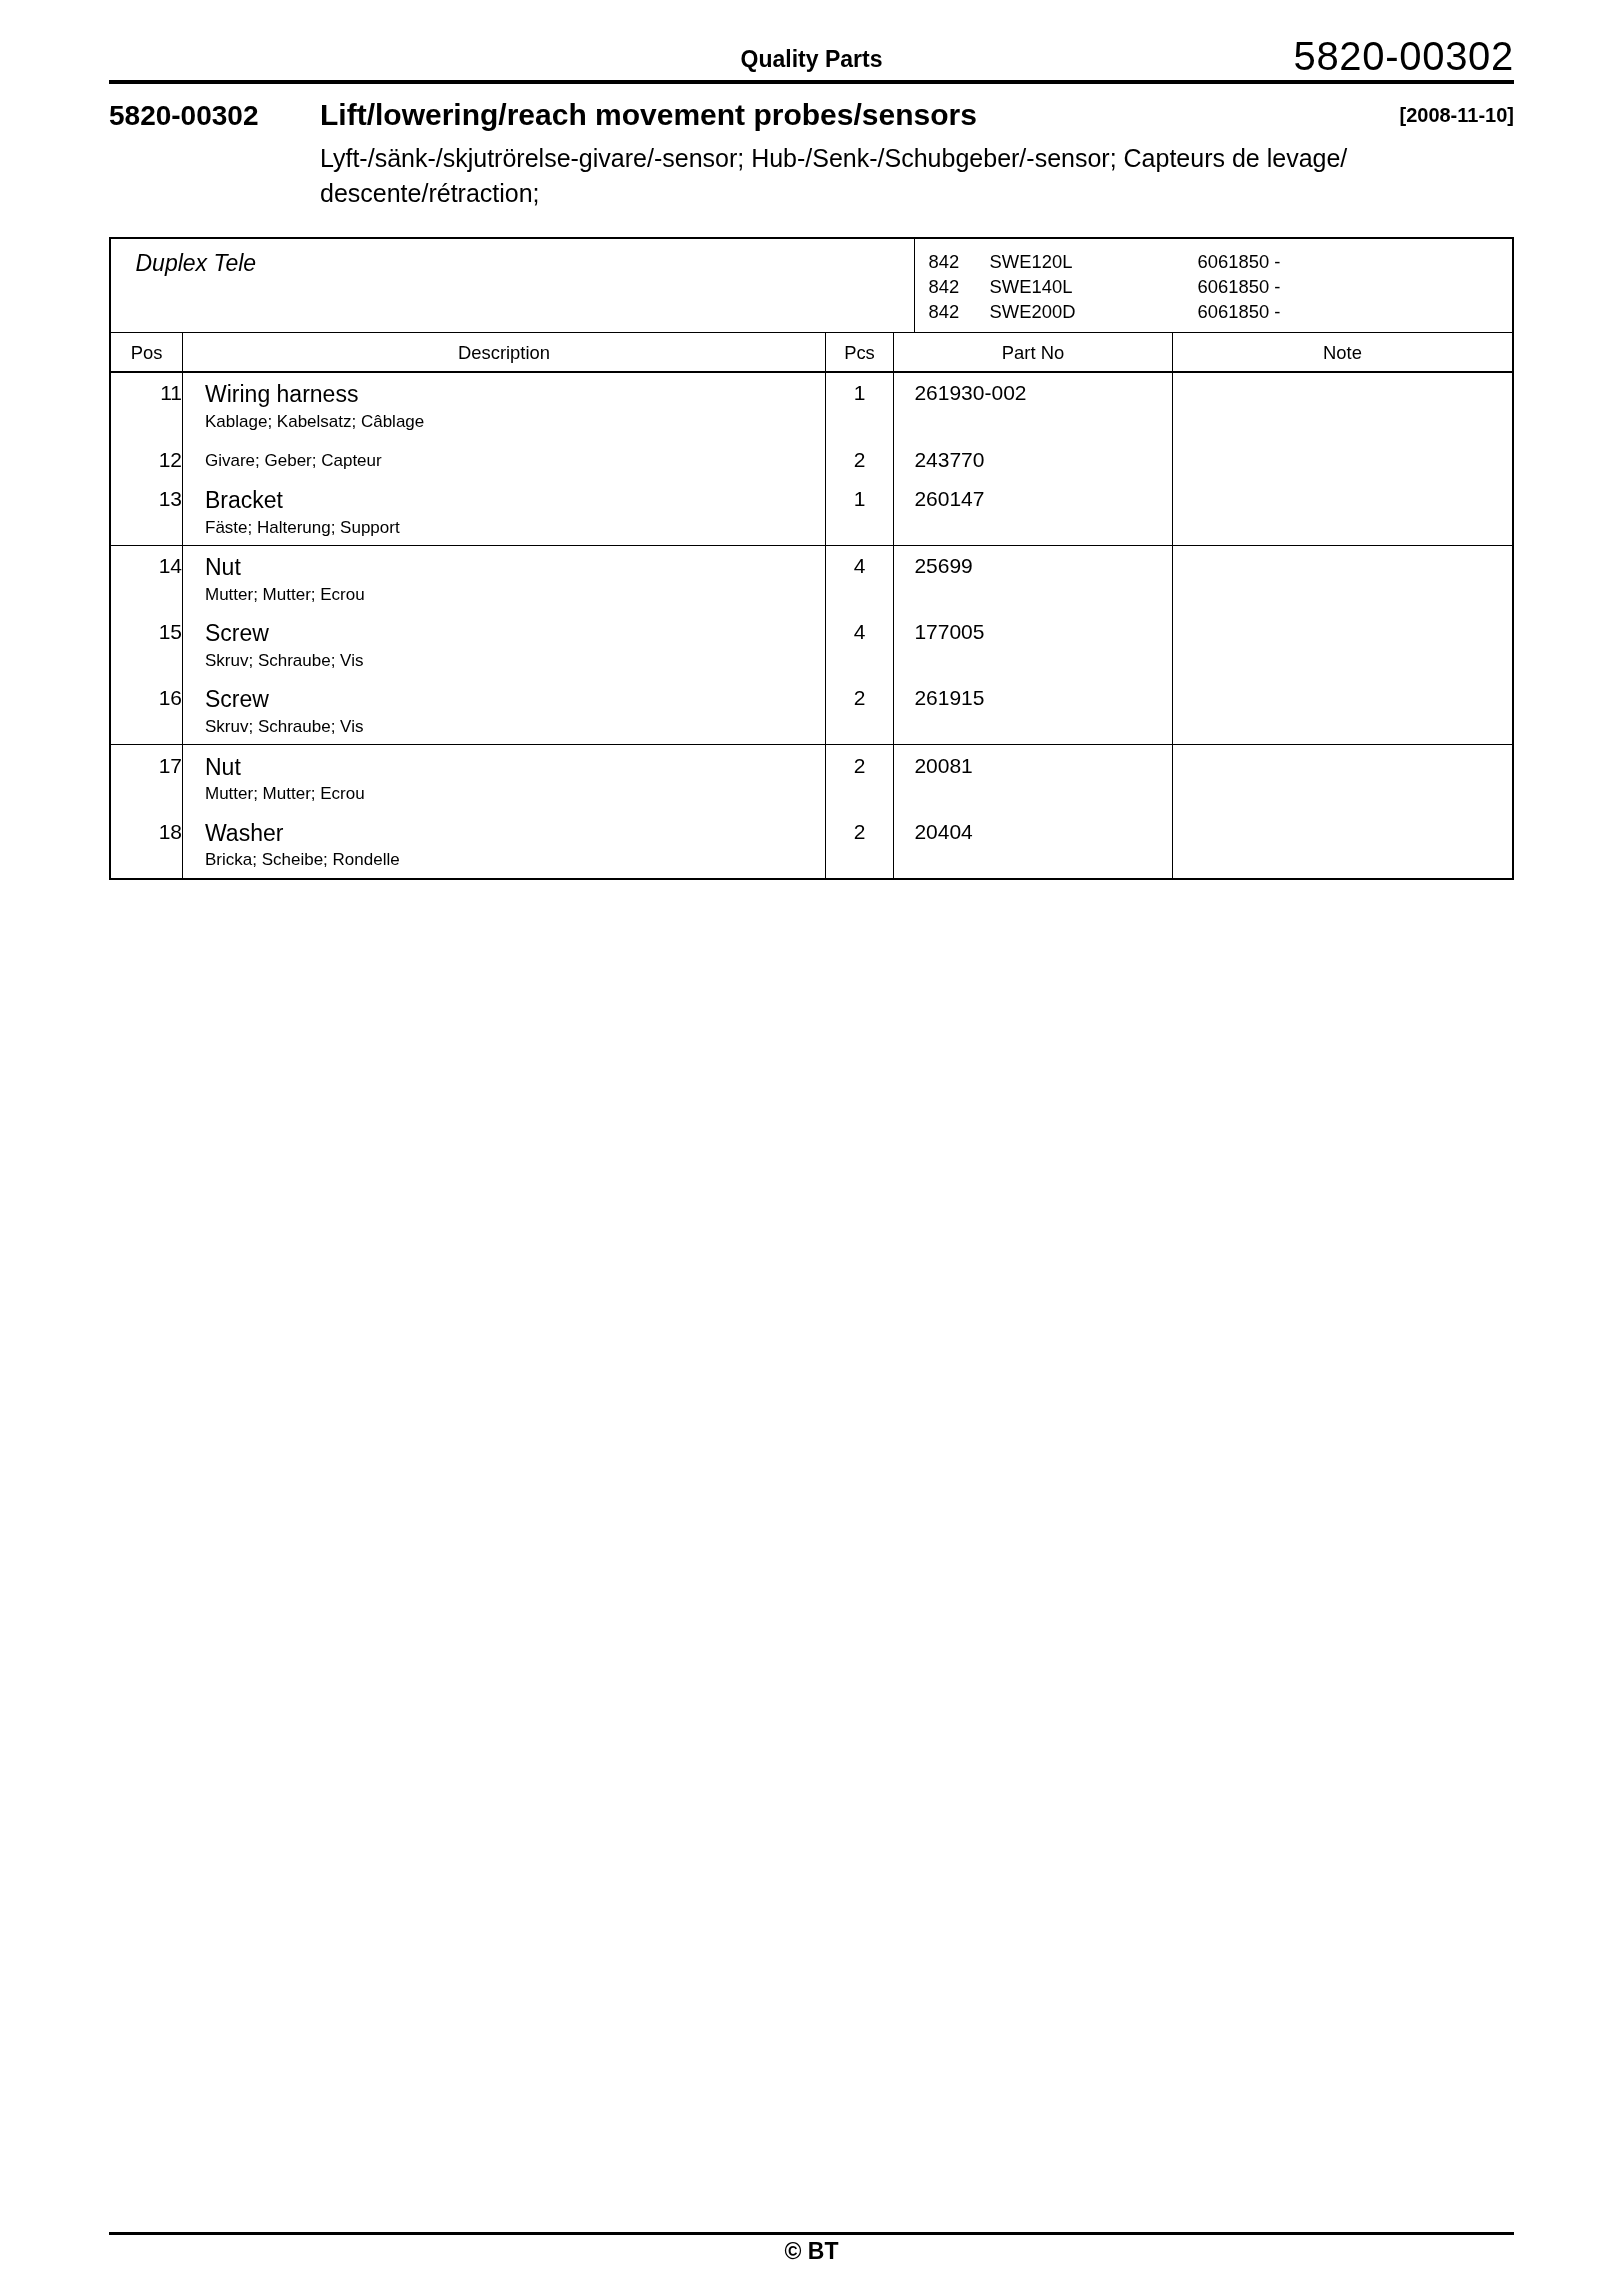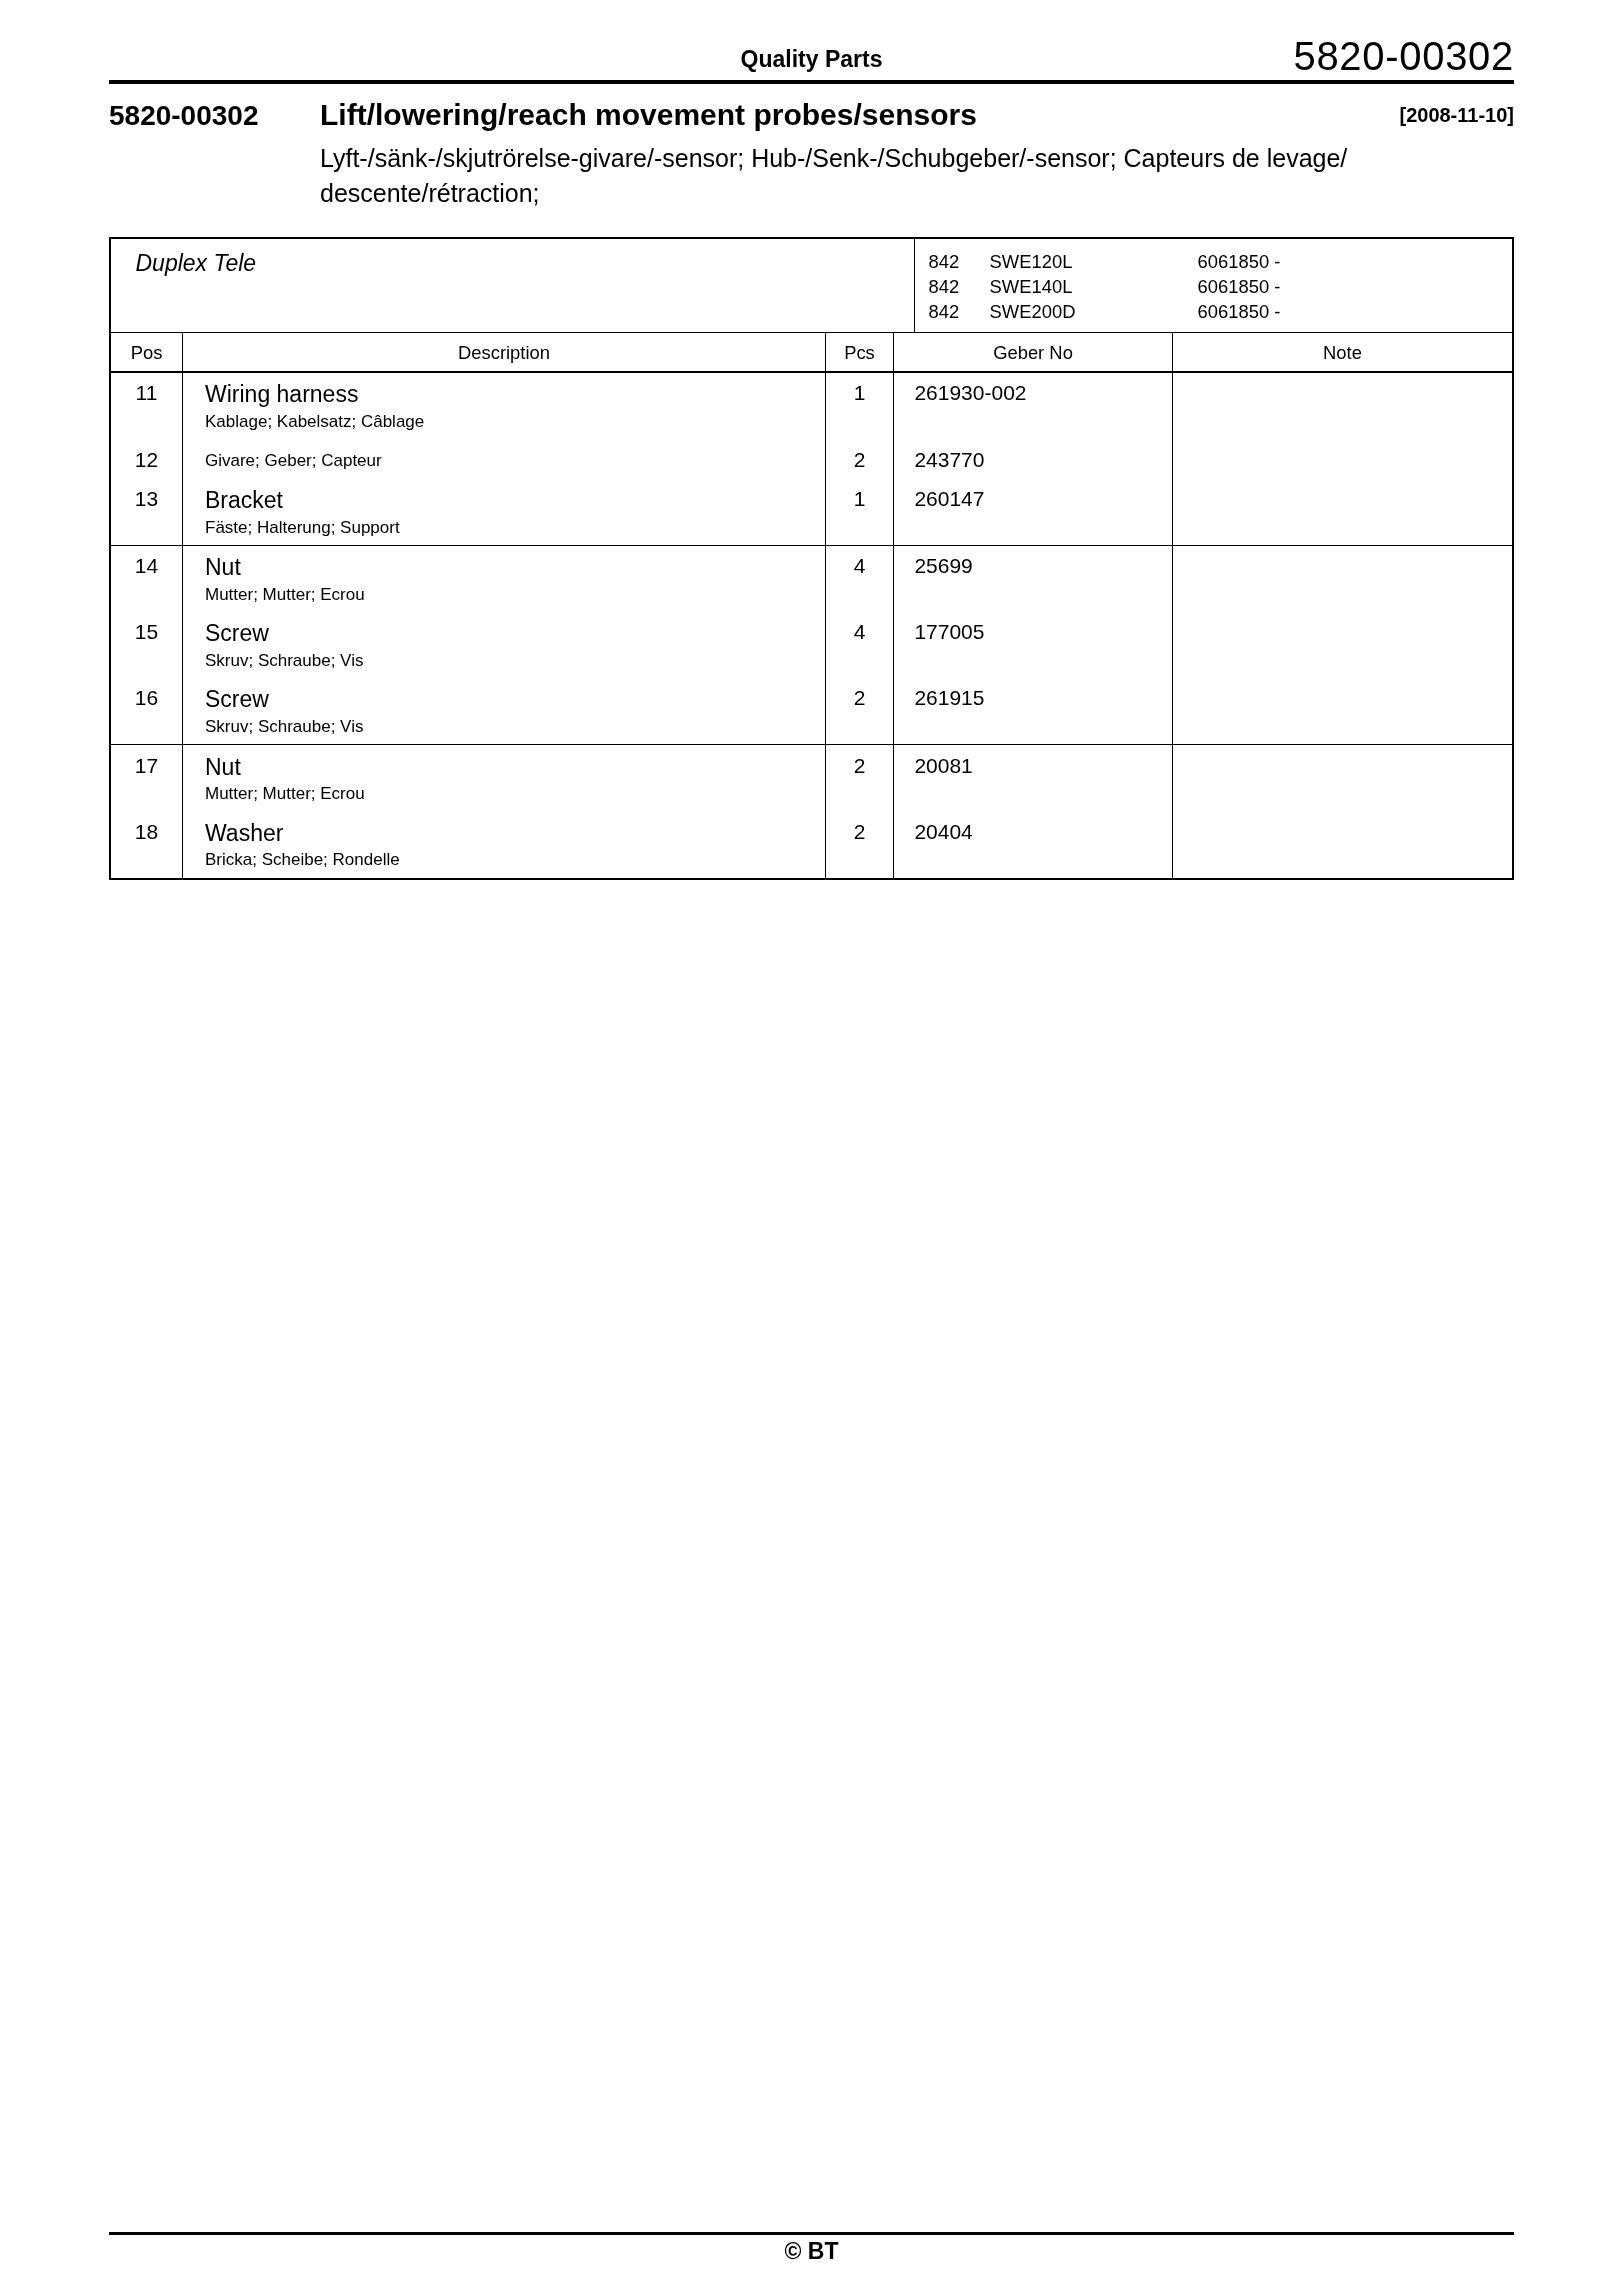--- a/index.html
+++ b/index.html
@@ -60,21 +60,21 @@
   .thead { border-bottom:2.7px double #000; }
   .thead .cell {
     font-size:18.4px; text-align:center;
     padding:8.9px 0 7.5px;
   }
 
   .group { border-bottom:1.4px solid #000; }
   .group:last-child { border-bottom:none; }
 
   .row .cell { padding-top:8.2px; padding-bottom:7.5px; }
-  .cell.pos  { text-align:center; font-size:21px; }
+  .cell.pos  { text-align:right; font-size:21px; }
   .cell.desc { padding-left:22px; }
   .desc-main { font-size:23px; }
   .desc-sub  { font-size:17px; margin-top:3.4px; }
   .cell.pcs  { text-align:center; font-size:21px; }
   .cell.part { padding-left:20.4px; font-size:21px; }
 
   
   .footer { position:absolute; left:109px; right:108px; bottom:30px; }
   .footer .rule { height:3.4px; }
   .footer .copyright {
@@ -128,21 +128,21 @@
               <div class="model-model">SWE200D</div>
               <div class="model-serial">6061850 -</div>
             </div>
           </div>
       </div>
 
       <div class="grid-row thead">
         <div class="cell">Pos</div>
         <div class="cell">Description</div>
         <div class="cell">Pcs</div>
-        <div class="cell">Geber No</div>
+        <div class="cell">Part No</div>
         <div class="cell">Note</div>
       </div>
 
       <div id="tbody">
           <div class="group">
             <div class="grid-row row">
               <div class="cell pos">11</div>
               <div class="cell desc">
                 <div class="desc-main">Wiring harness</div>
                 <div class="desc-sub">Kablage; Kabelsatz; Câblage</div>

